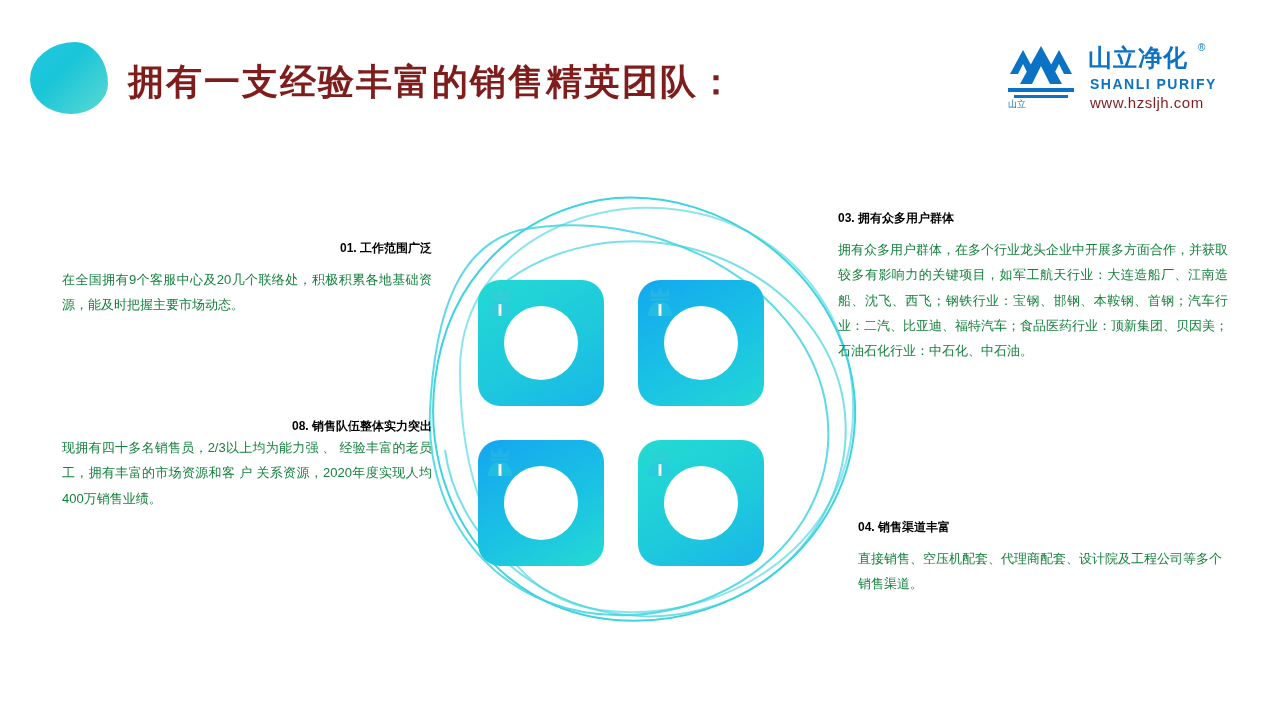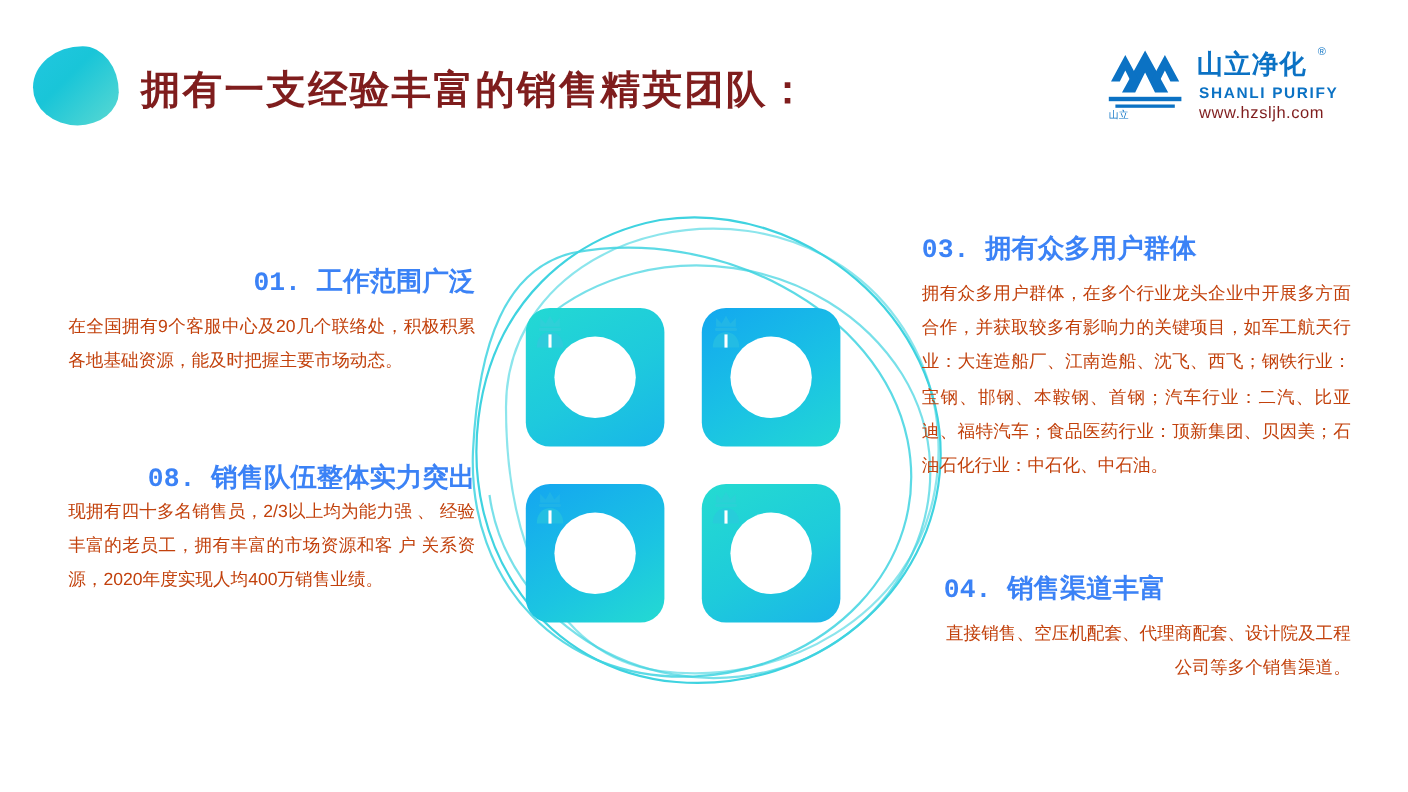--- a/index.html
+++ b/index.html
@@ -67,39 +67,39 @@
   .tile.t3 { left:0;    top:160px; background:linear-gradient(150deg,#14a6f0 0%,#1bc4e2 60%,#24dad2 100%); }
   .tile.t4 { left:160px; top:160px; background:linear-gradient(150deg,#24dbd1 0%,#1ecbdb 55%,#1ab5e8 100%); }
   .tile-circle {
     width:74px; height:74px; border-radius:50%; background:#ffffff;
     display:flex; align-items:center; justify-content:center;
   }
 
   
   .block { position:absolute; }
   .block-title {
-    font-size:24px; font-weight:bold; color:#3b82f6; white-space:nowrap;font-family:Liberation Mono, monospace;
+    font-size:12px; font-weight:bold; color:#000000; white-space:nowrap;
   }
   .block-body {
-    font-size:16px; color:#c2410c; line-height:1.95;
+    font-size:13px; color:#15803d; line-height:1.95;
   }
 
   .b01 { left:62px;  top:240px; width:370px; text-align:right; }
   .b01 .block-title { text-align:right; }
   .b01 .block-body { margin-top:10px; text-align:justify; text-align-last:left; }
 
   .b02 { left:62px;  top:418px; width:370px; text-align:right; }
   .b02 .block-title { text-align:right; }
   .b02 .block-body { margin-top:0; text-align:justify; text-align-last:left; }
 
   .b03 { left:838px; top:210px; width:390px; }
   .b03 .block-body { margin-top:10px; text-align:justify; }
 
   .b04 { left:858px; top:519px; width:370px; }
-  .b04 .block-body { margin-top:10px;text-align:right; }
+  .b04 .block-body { margin-top:10px; }
 
   .bottom-rule {
     position:absolute; left:0; bottom:0; width:1280px; height:4px; background:#fff;
   }
 </style>
 </head>
 <body>
 
 <div class="slide">
 

